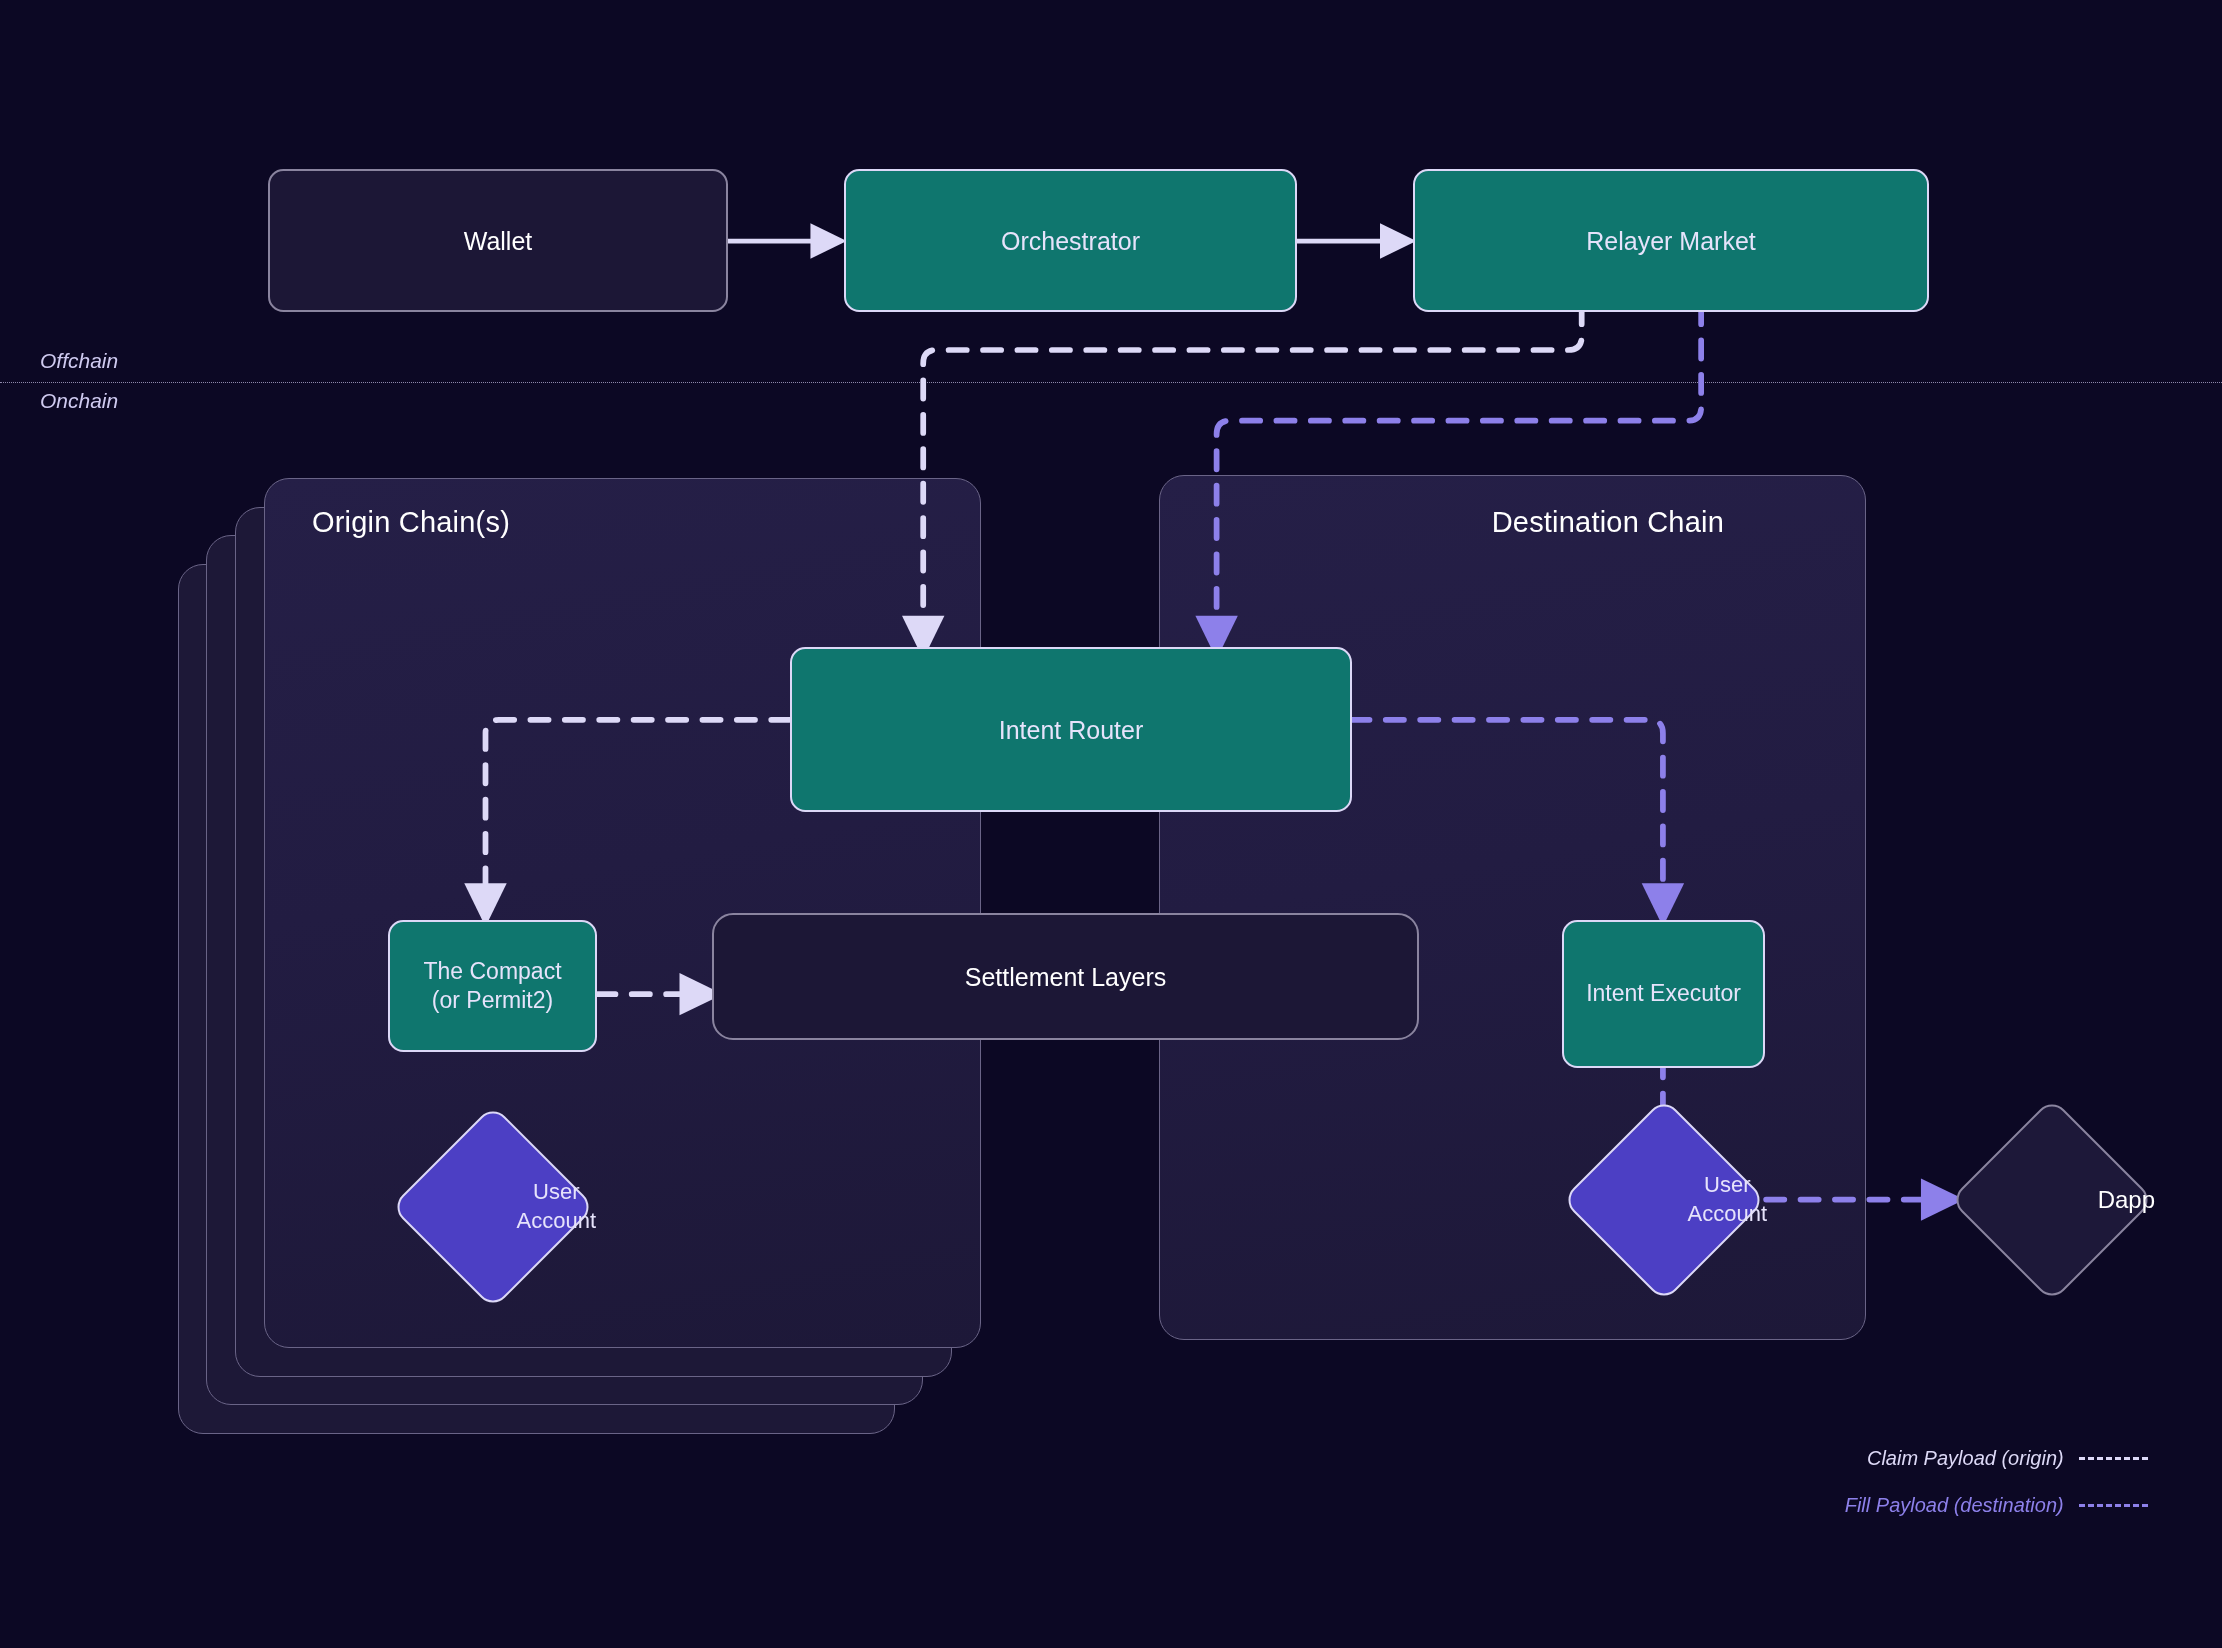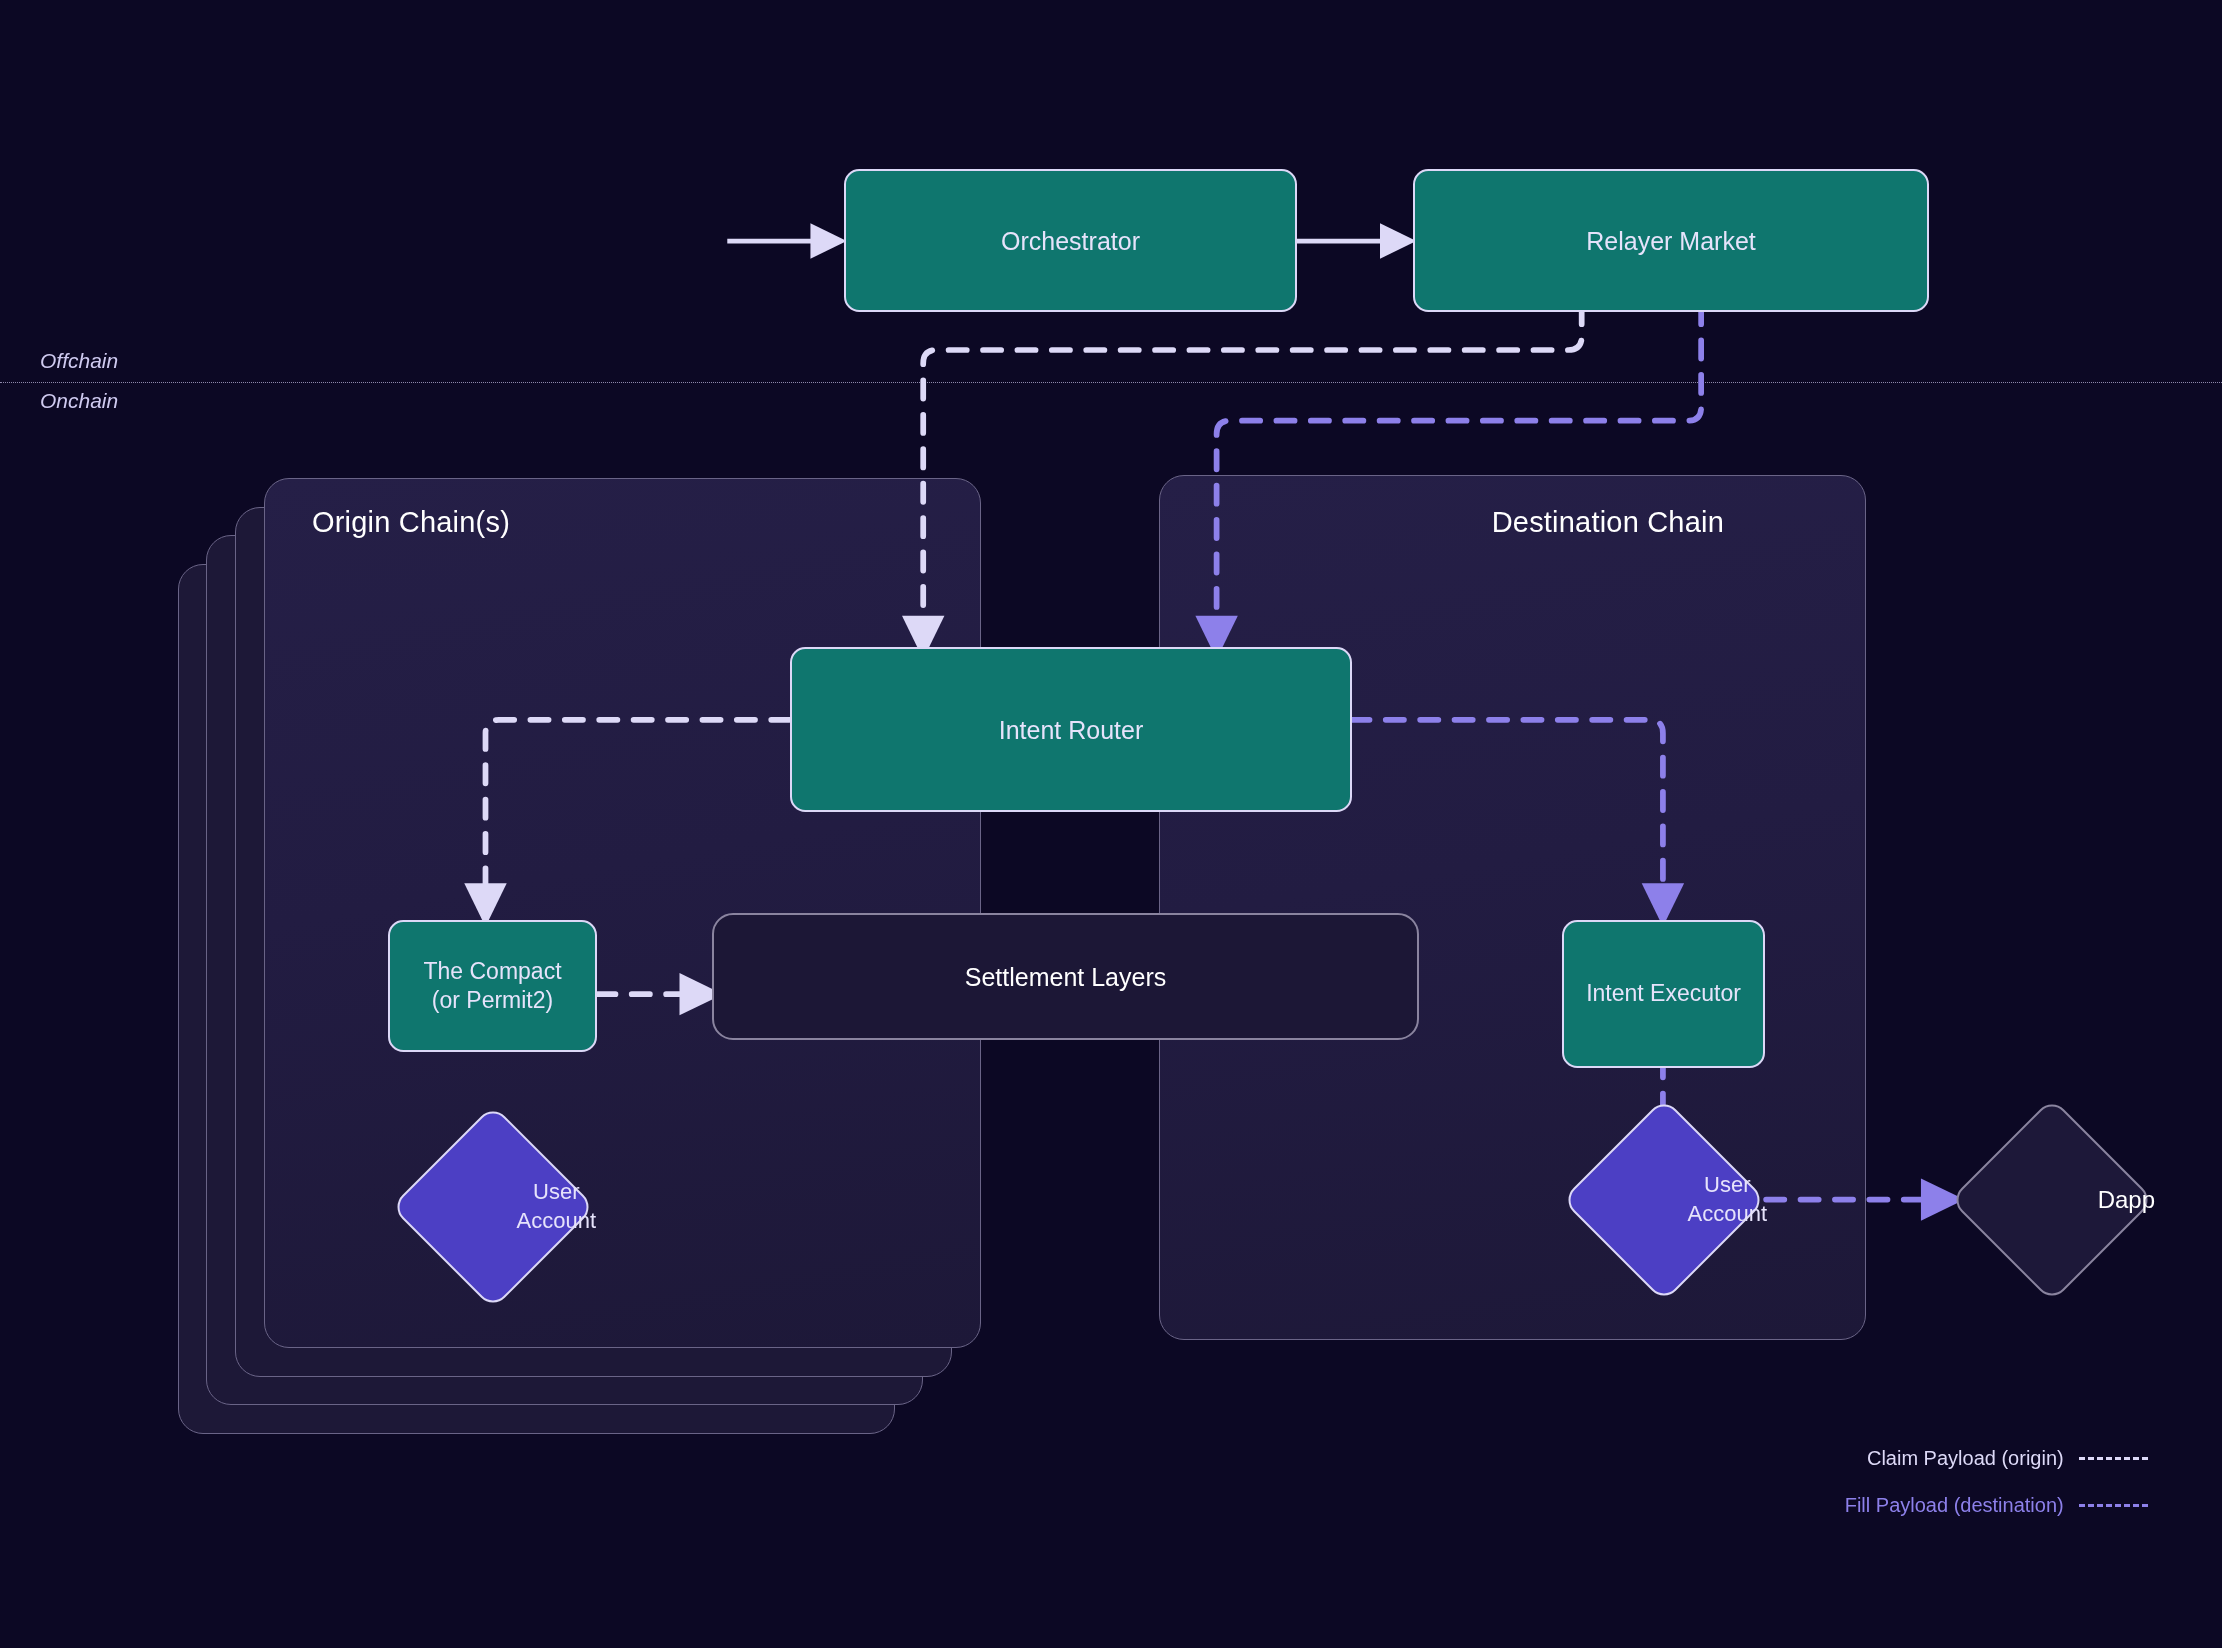--- a/index.html
+++ b/index.html
@@ -70,21 +70,21 @@
   .divlabel{
     position:absolute;font-style:italic;font-size:21px;color:#cfcaf0;
     white-space:nowrap;
   }
 
   
   .legend-row{
     position:absolute;display:flex;align-items:center;gap:15.3px;
     white-space:nowrap;
   }
-  .legend-label{font-size:20px;}
+  .legend-label{font-style:italic;font-size:20px;}
   .legend-dash{width:69px;height:0;border-top:3.8px dashed currentColor;}
 </style>
 </head>
 <body>
 
 <div id="stage">
 
   <div class="layer" id="panels">
 
     <div class="panel-ghost" style="left:178px;top:564px;width:717px;height:870px;"></div>
@@ -128,20 +128,23 @@
 
     <path d="M1414,753 L1726,753 Q1740,753 1740,767 L1740,948" fill="none" stroke="#8d80ea" stroke-width="6" stroke-dasharray="19 17" stroke-linecap="round" marker-end="url(#arrow-purple)"></path>
 
     <line x1="1740" y1="1108" x2="1740" y2="1178" stroke="#8d80ea" stroke-width="6" stroke-dasharray="19 17" stroke-linecap="round"></line>
 
     <line x1="1848" y1="1255" x2="2034" y2="1255" stroke="#8d80ea" stroke-width="6" stroke-dasharray="19 17" stroke-linecap="round" marker-end="url(#arrow-purple)"></line>
   </svg>
 
   <div class="layer" id="nodes">
 
+    <div class="node outline" style="left:268px;top:169px;width:460px;height:143px;font-size:25px;">
+      <span>Wallet</span>
+    </div>
 
     <div class="node filled" style="left:844px;top:169px;width:453px;height:143px;font-size:25px;">
       <span>Orchestrator</span>
     </div>
 
     <div class="node filled" style="left:1413px;top:169px;width:516px;height:143px;font-size:25px;">
       <span>Relayer Market</span>
     </div>
 
     <div class="node filled" style="left:790px;top:647px;width:562px;height:165px;font-size:25px;">

